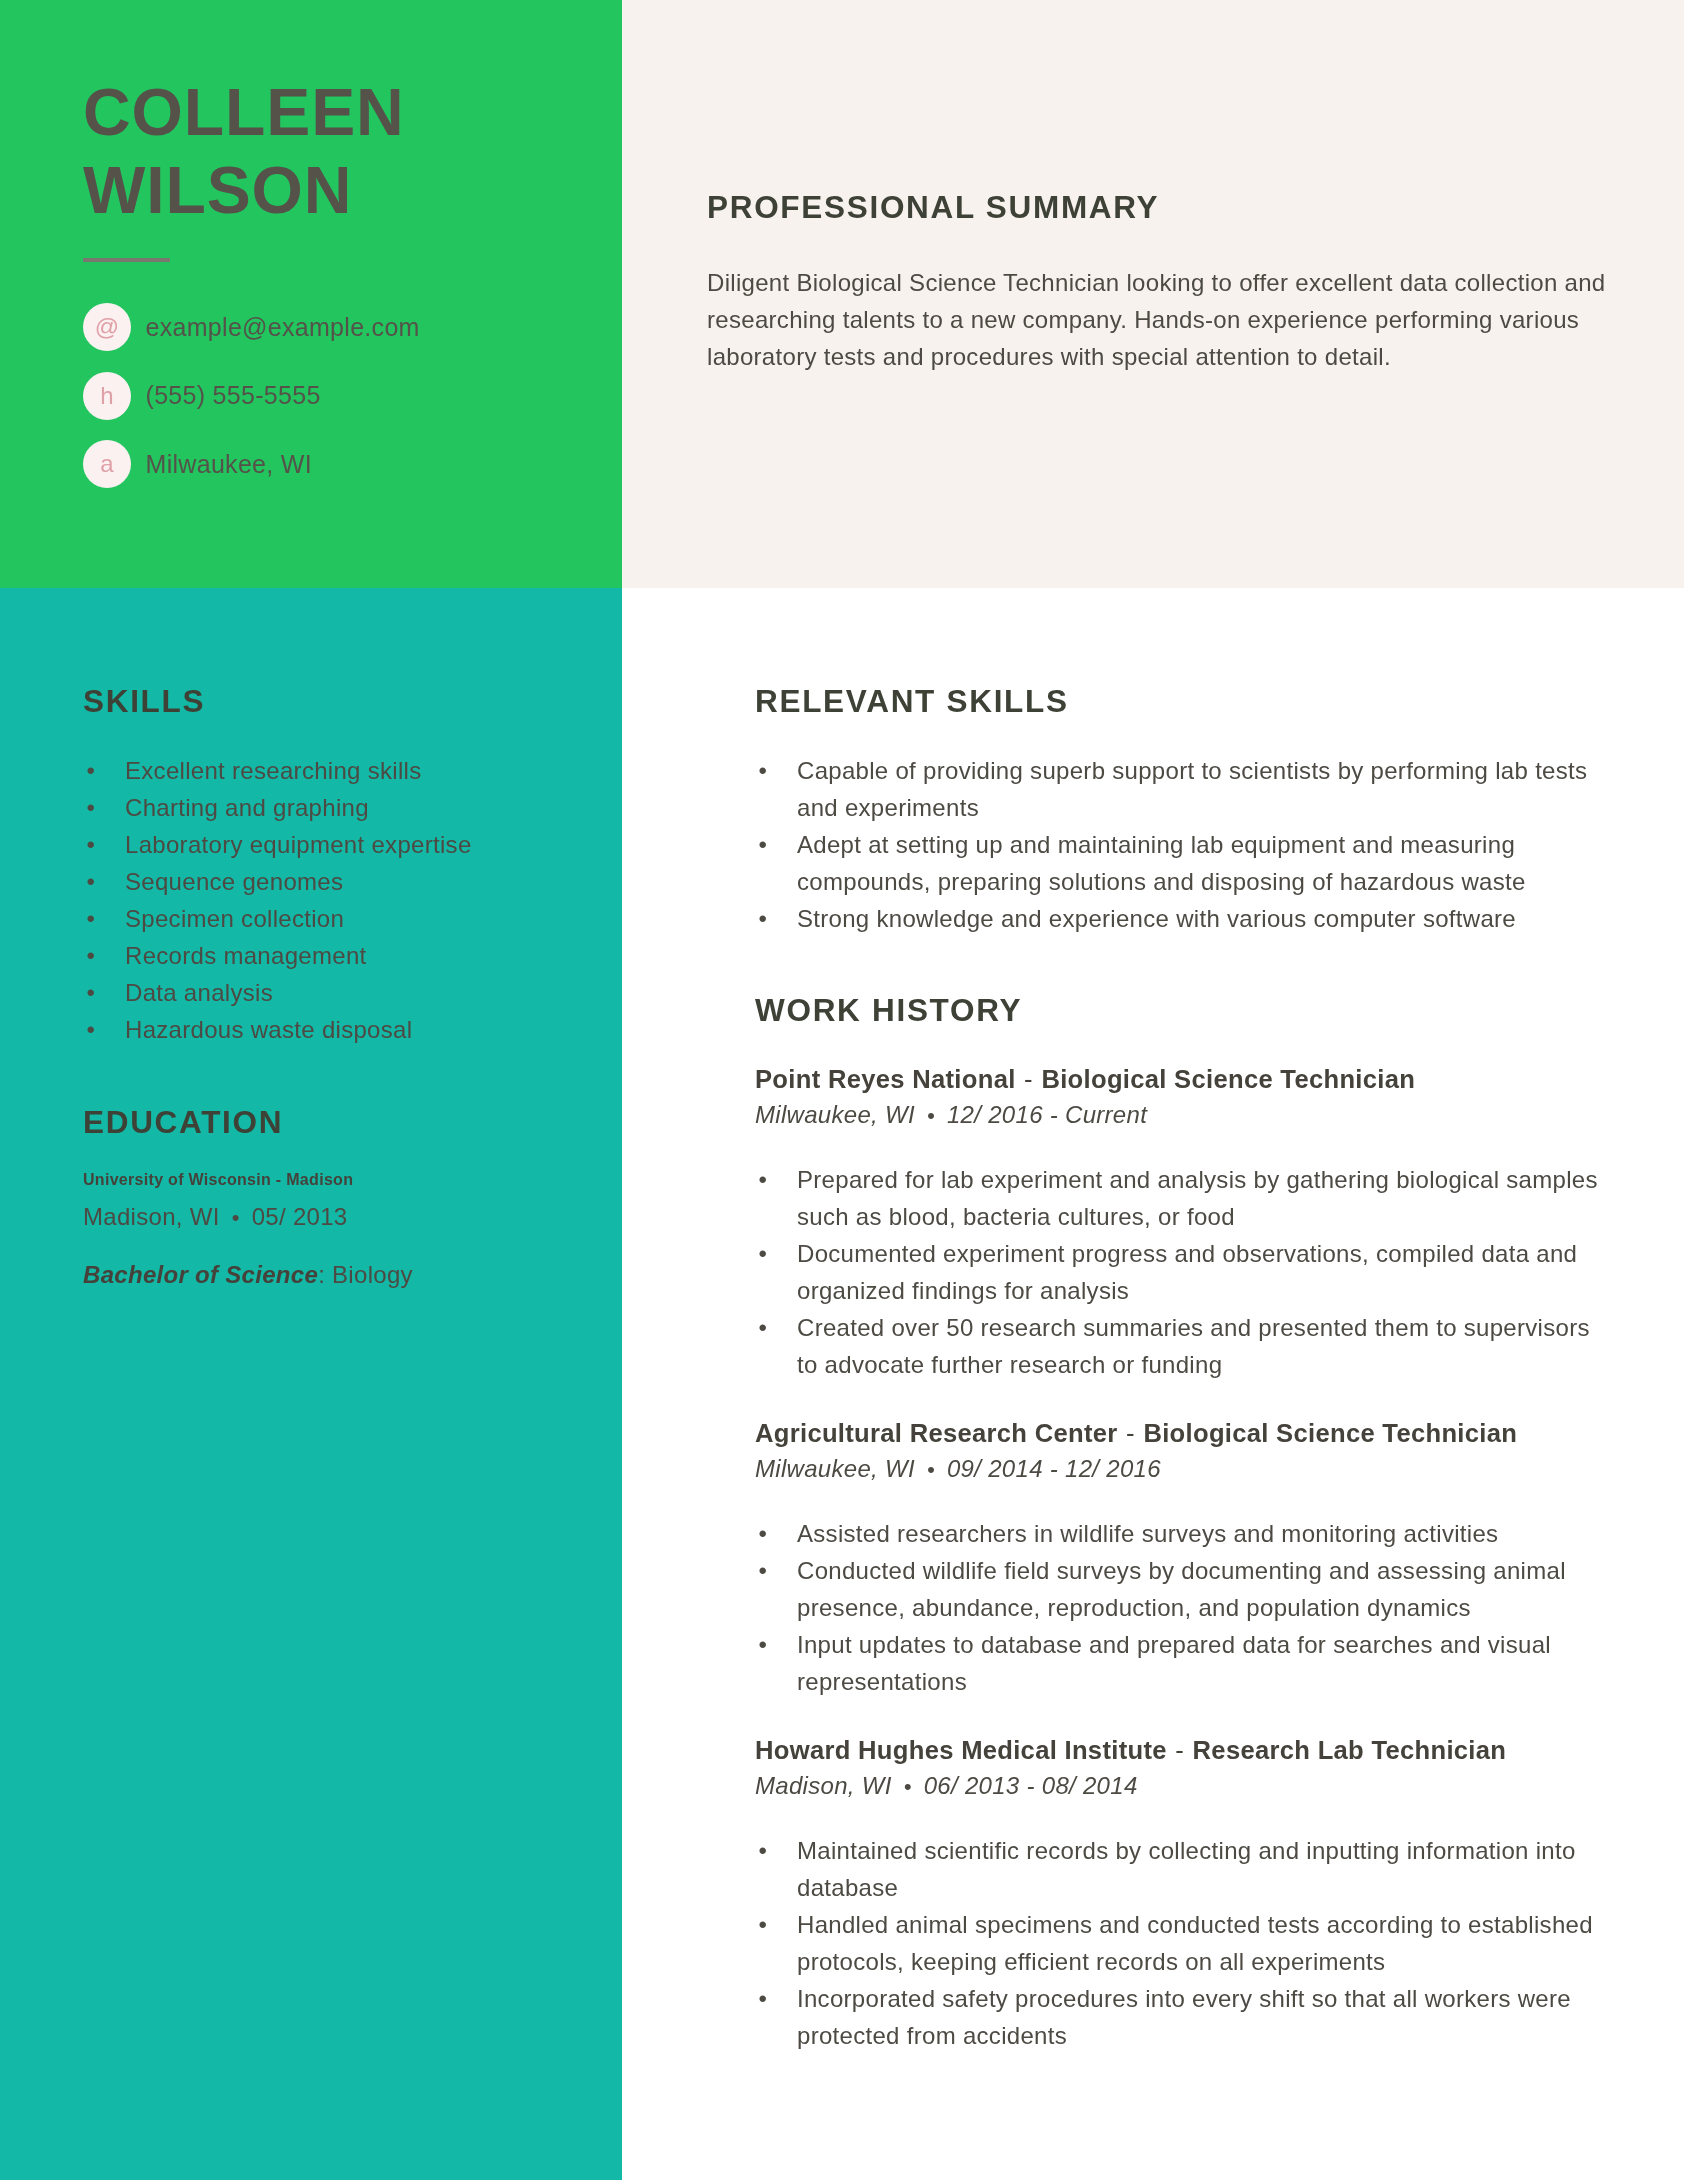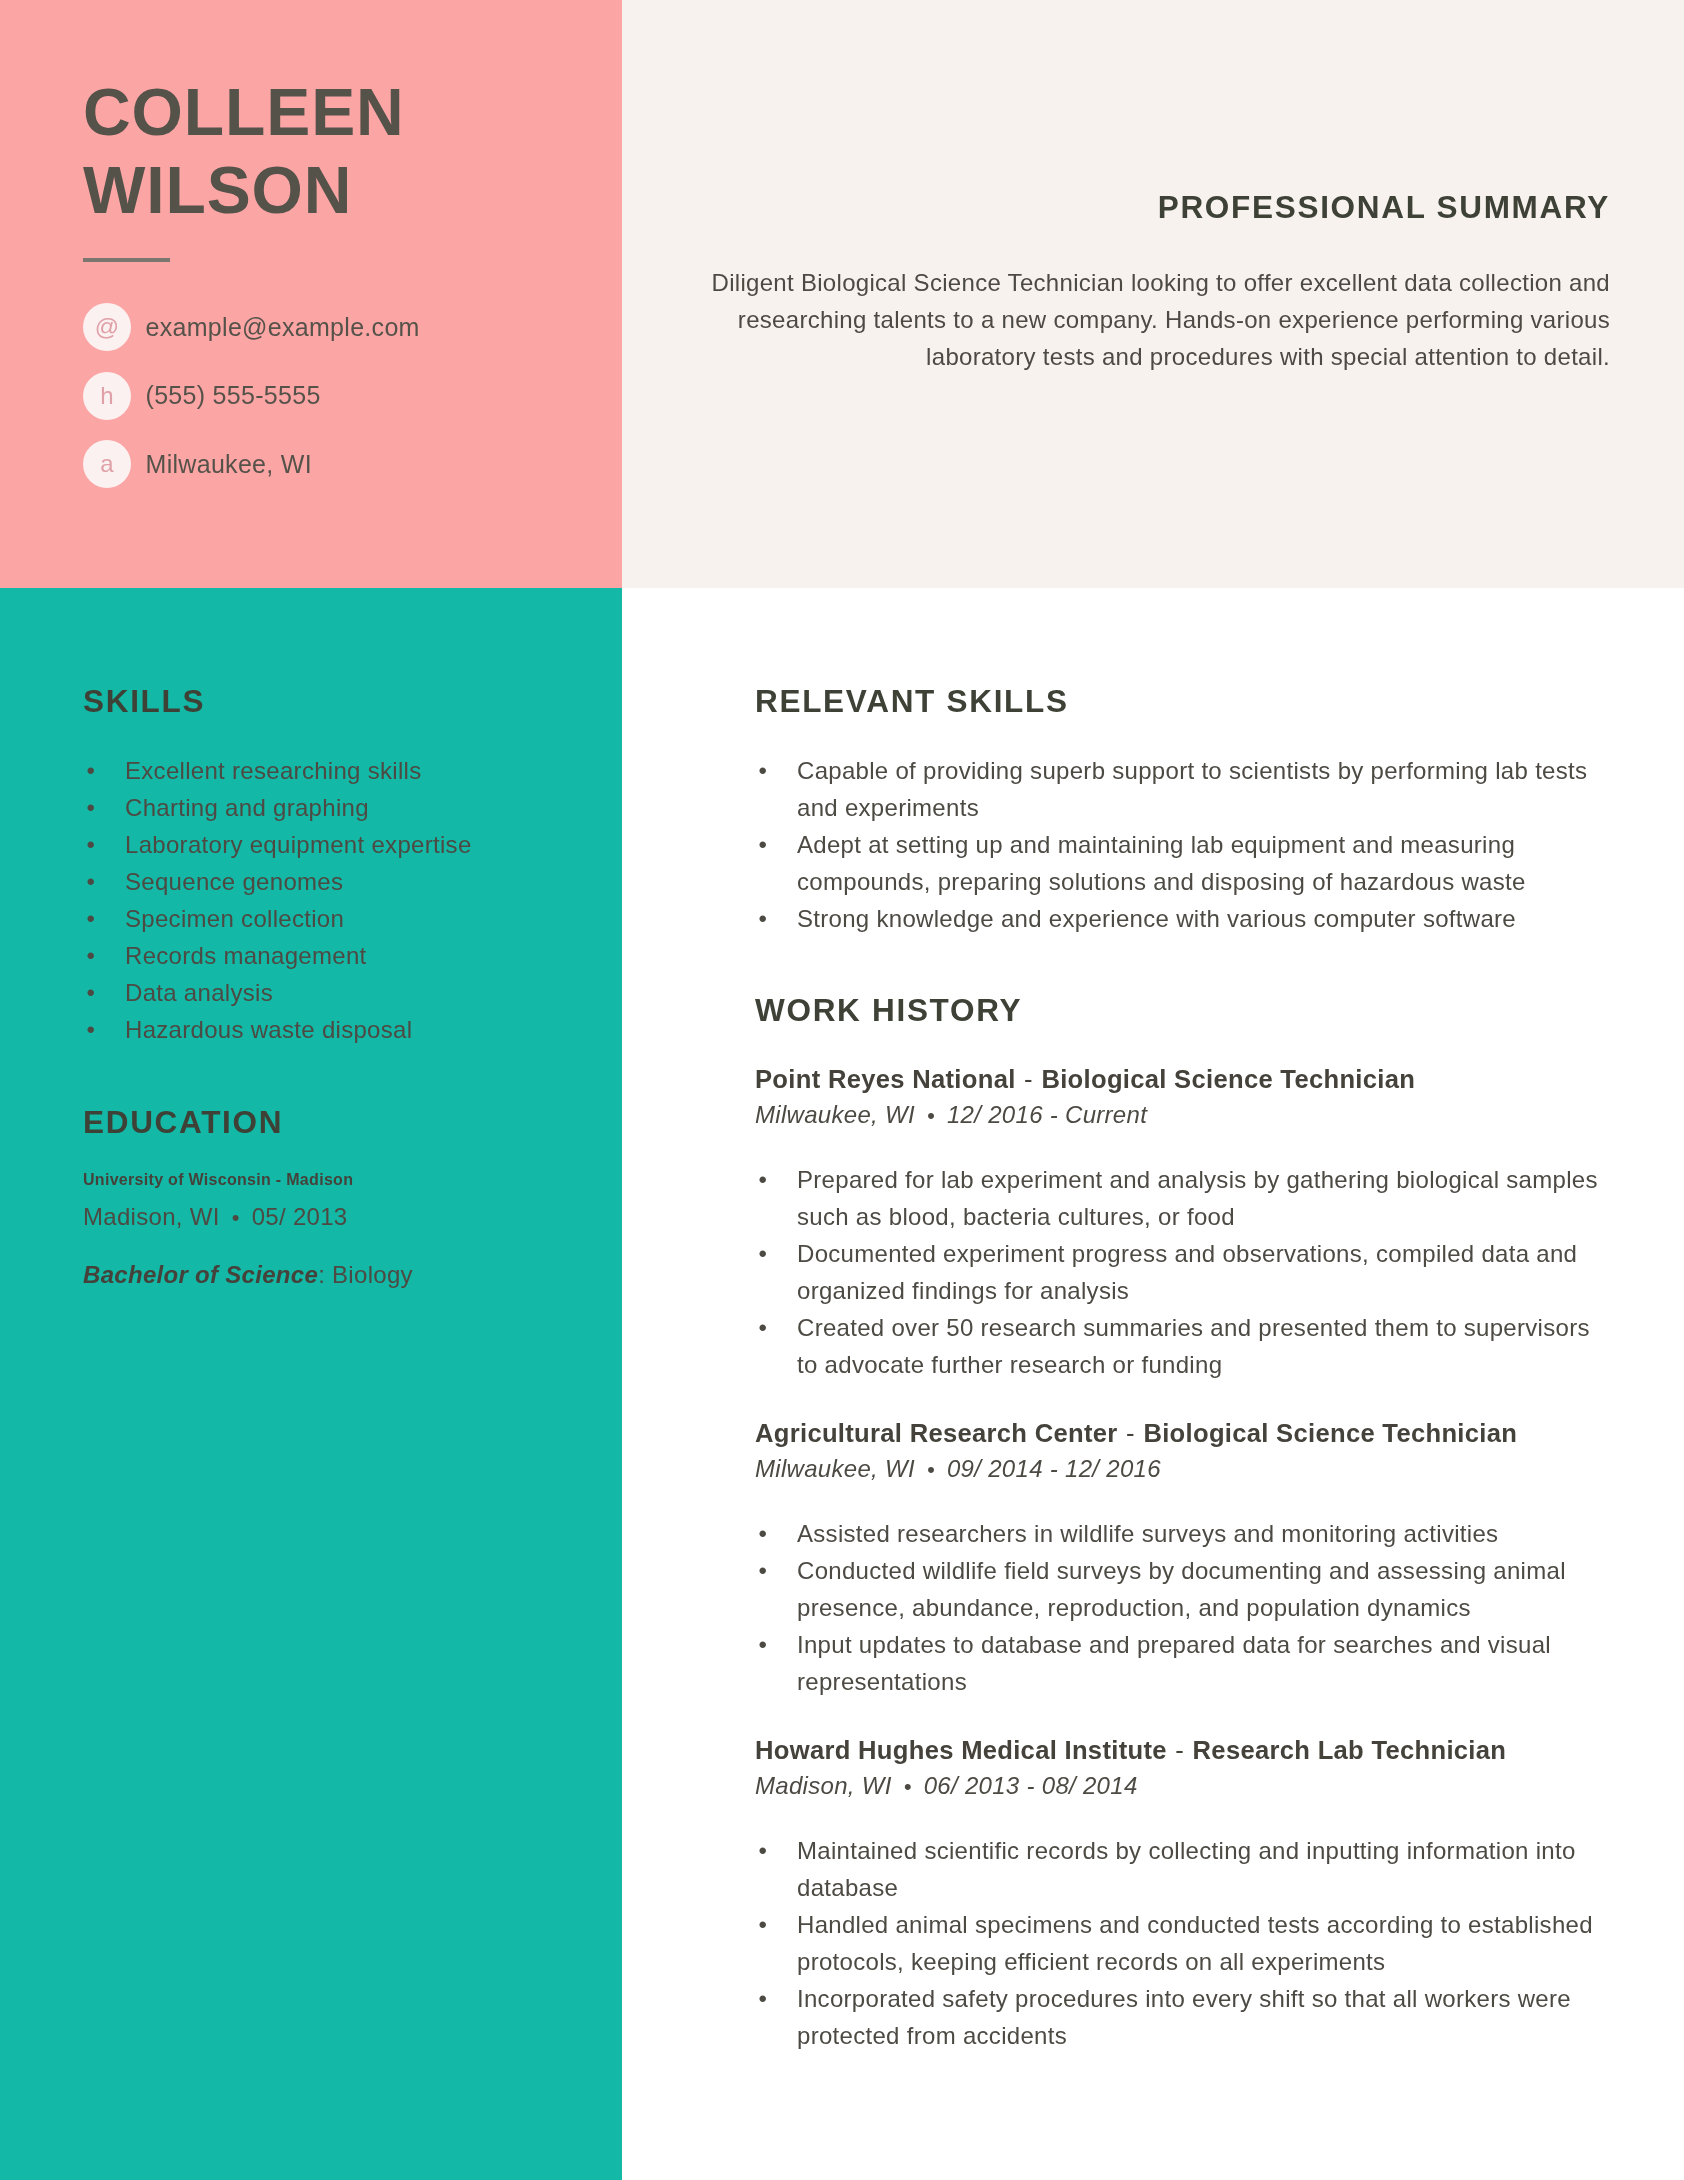--- a/index.html
+++ b/index.html
@@ -11,22 +11,22 @@
     height: 2181px;
     margin: 0 auto;
     display: grid;
     grid-template-columns: 622px 1fr;
     grid-template-rows: 588px 1fr;
     background: #ffffff;
     overflow: hidden;
   }
 
   
-  .header-left  { background: #fca5a5; }
-  .header-right { background: #f8f2ef; text-align: right; }
+  .header-left  { background: #22c55e; }
+  .header-right { background: #f8f2ef; }
   .body-left    { background: #14b8a6; }
   .body-right   { background: #ffffff; }
 
   
   .header-left { padding: 73px 25.6px 0 83px; }
 
   .name {
     font-size: 66px;
     line-height: 78px;
     font-weight: bold;

